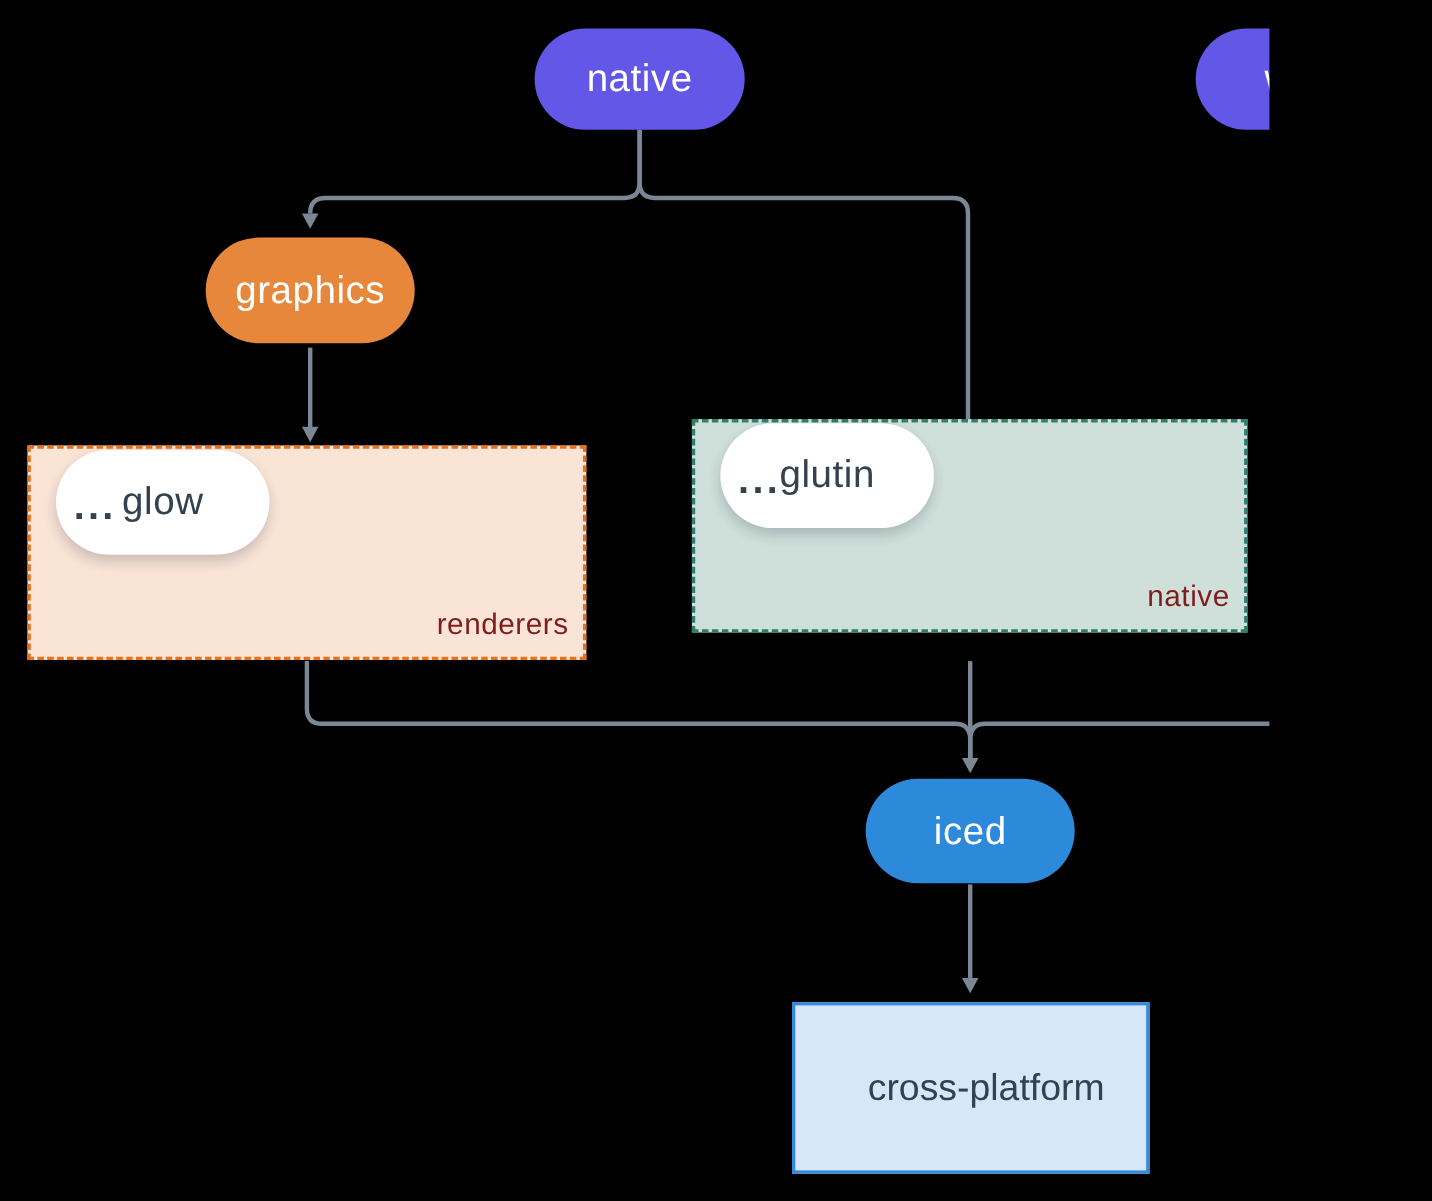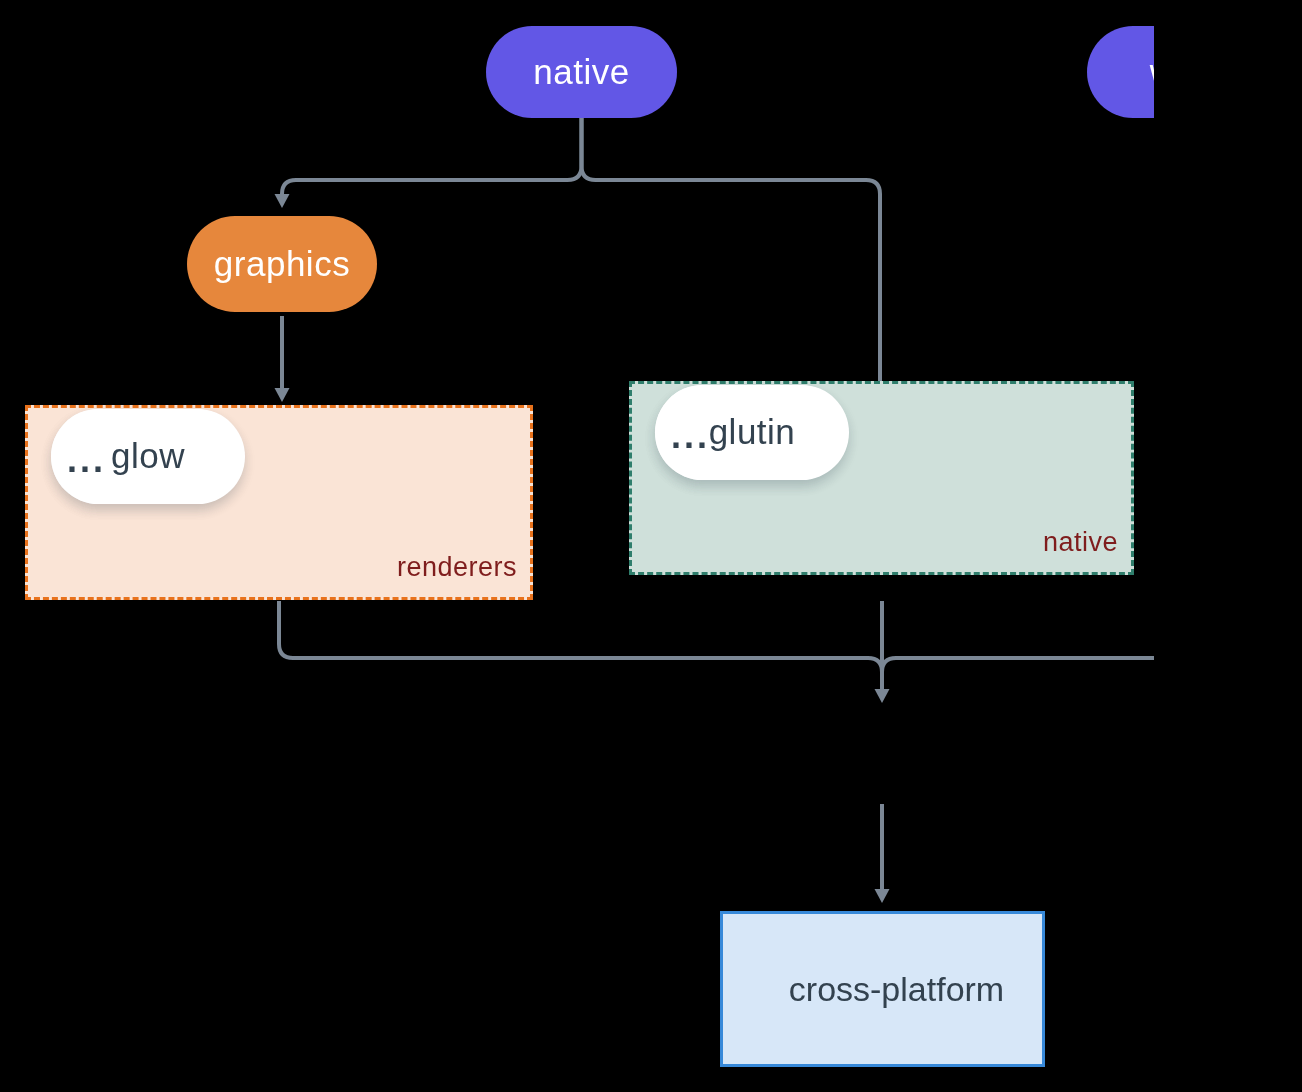--- a/index.html
+++ b/index.html
@@ -150,18 +150,21 @@
         <span>winit</span>
       </div>
       <div class="pill white inner-pill-b">
         <span>glutin</span>
       </div>
       <span class="ellipsis">...</span>
     </div>
     <span class="group-label">native</span>
   </div>
 
+  <div class="pill blue node-iced">
+    <span>iced</span>
+  </div>
 
   <div class="app-box">
     <span>cross-platform</span>
   </div>
 
 </div>
 
 </body></html>

